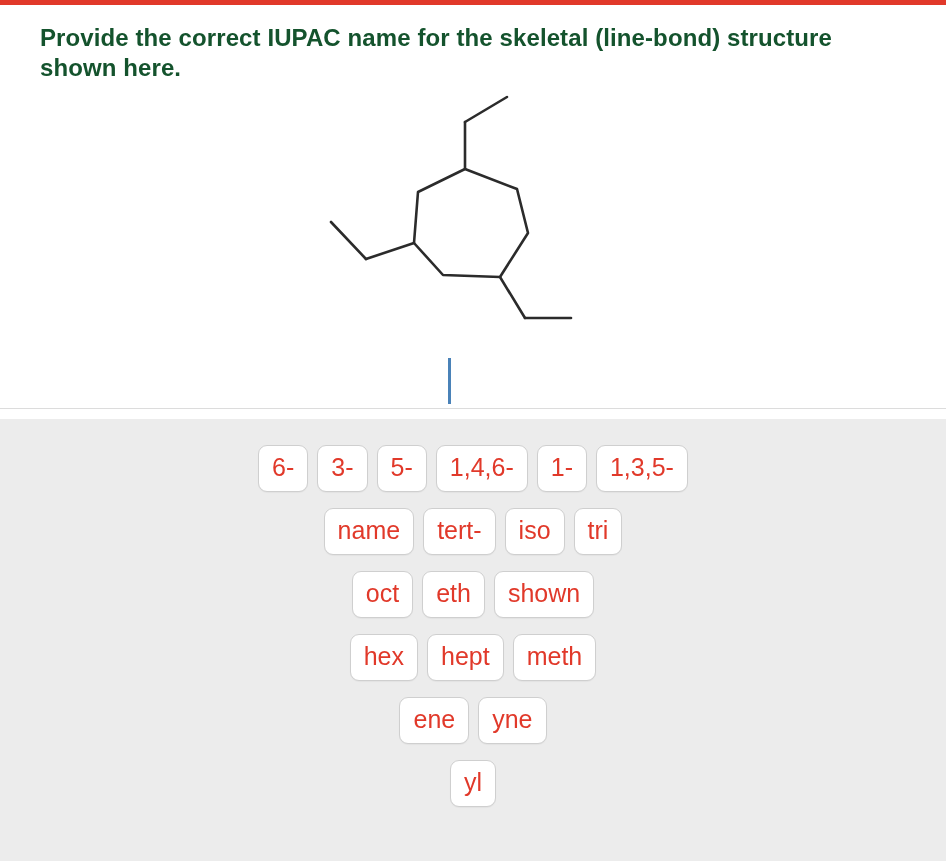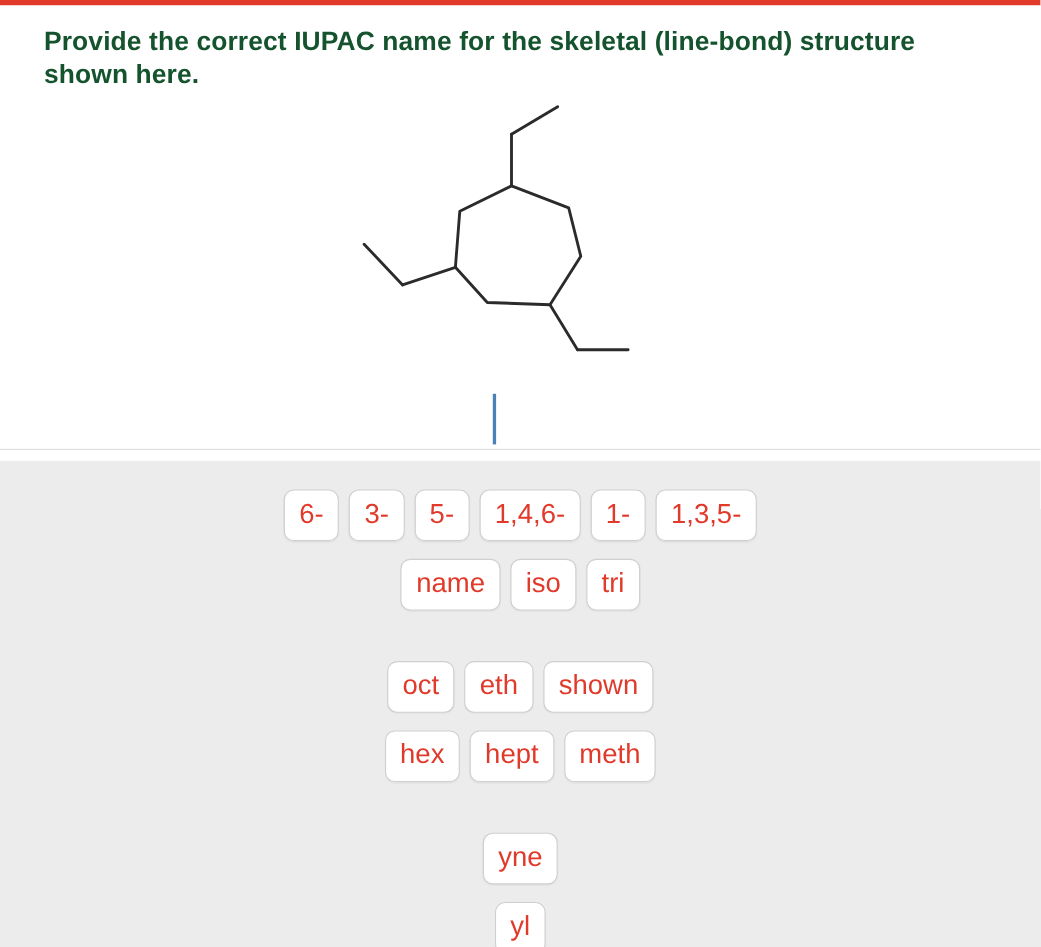--- a/index.html
+++ b/index.html
@@ -91,21 +91,21 @@
   }
   .tile-row {
     display: flex;
     flex-direction: row;
     justify-content: center;
     align-items: center;
     gap: 9px;
     margin-bottom: 16px;
   }
   .tile-row.gap-big {
-    margin-top: 30px;
+    margin-top: 0;
   }
   .tile {
     background: #ffffff;
     border: 1px solid #cfcfcf;
     border-radius: 9px;
     color: #e1392a;
     font-size: 25px;
     line-height: 1;
     font-family: "Liberation Sans", sans-serif;
     padding: 9px 13px 11px 13px;
@@ -159,38 +159,40 @@
       <div class="tile">6-</div>
       <div class="tile">3-</div>
       <div class="tile">5-</div>
       <div class="tile">1,4,6-</div>
       <div class="tile">1-</div>
       <div class="tile">1,3,5-</div>
     </div>
 
     <div class="tile-row">
       <div class="tile">name</div>
+      <div class="tile">tert-</div>
       <div class="tile">iso</div>
       <div class="tile">tri</div>
     </div>
 
 
     <div class="tile-row gap-big">
       <div class="tile">oct</div>
       <div class="tile">eth</div>
       <div class="tile">shown</div>
     </div>
 
     <div class="tile-row">
       <div class="tile">hex</div>
       <div class="tile">hept</div>
       <div class="tile">meth</div>
     </div>
 
     <div class="tile-row gap-big">
+      <div class="tile">ene</div>
       <div class="tile">yne</div>
     </div>
 
     <div class="tile-row">
       <div class="tile">yl</div>
     </div>
 
   </div>
 
 </div>

